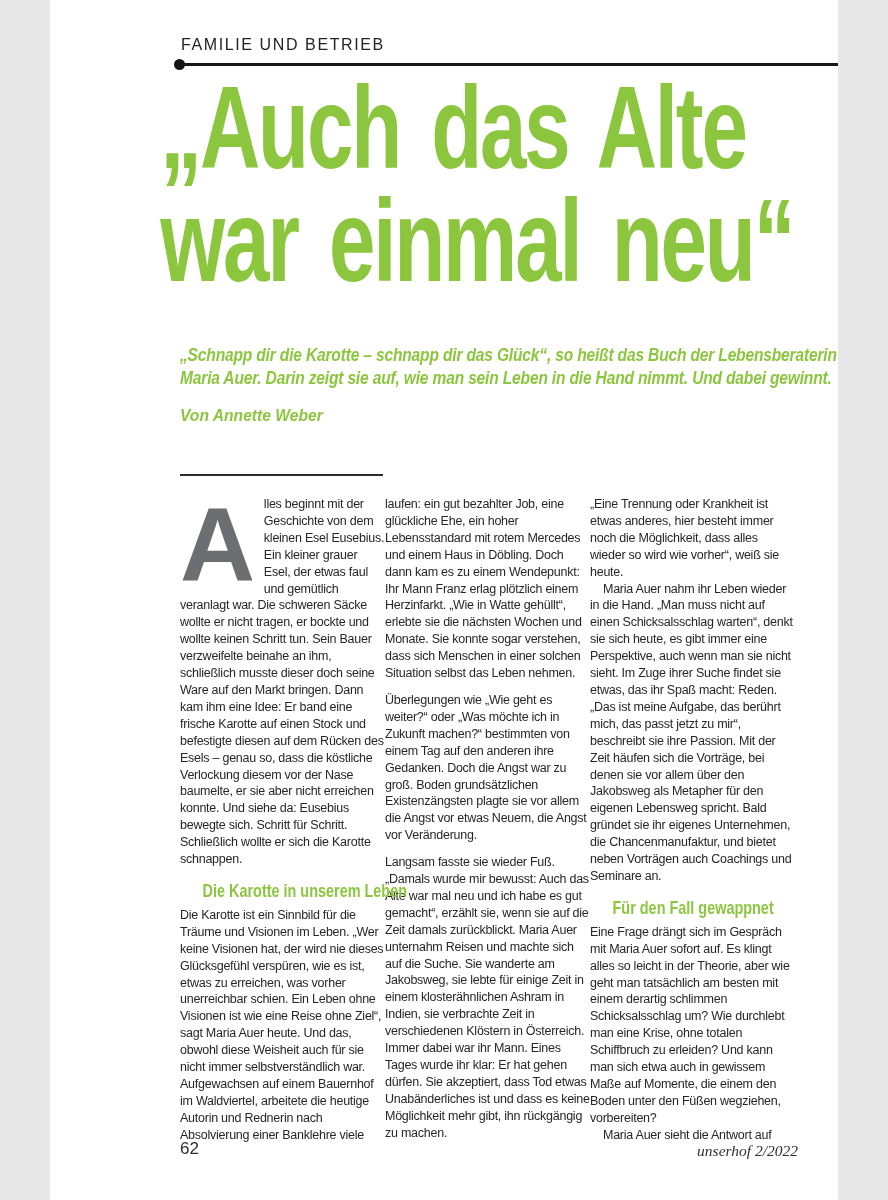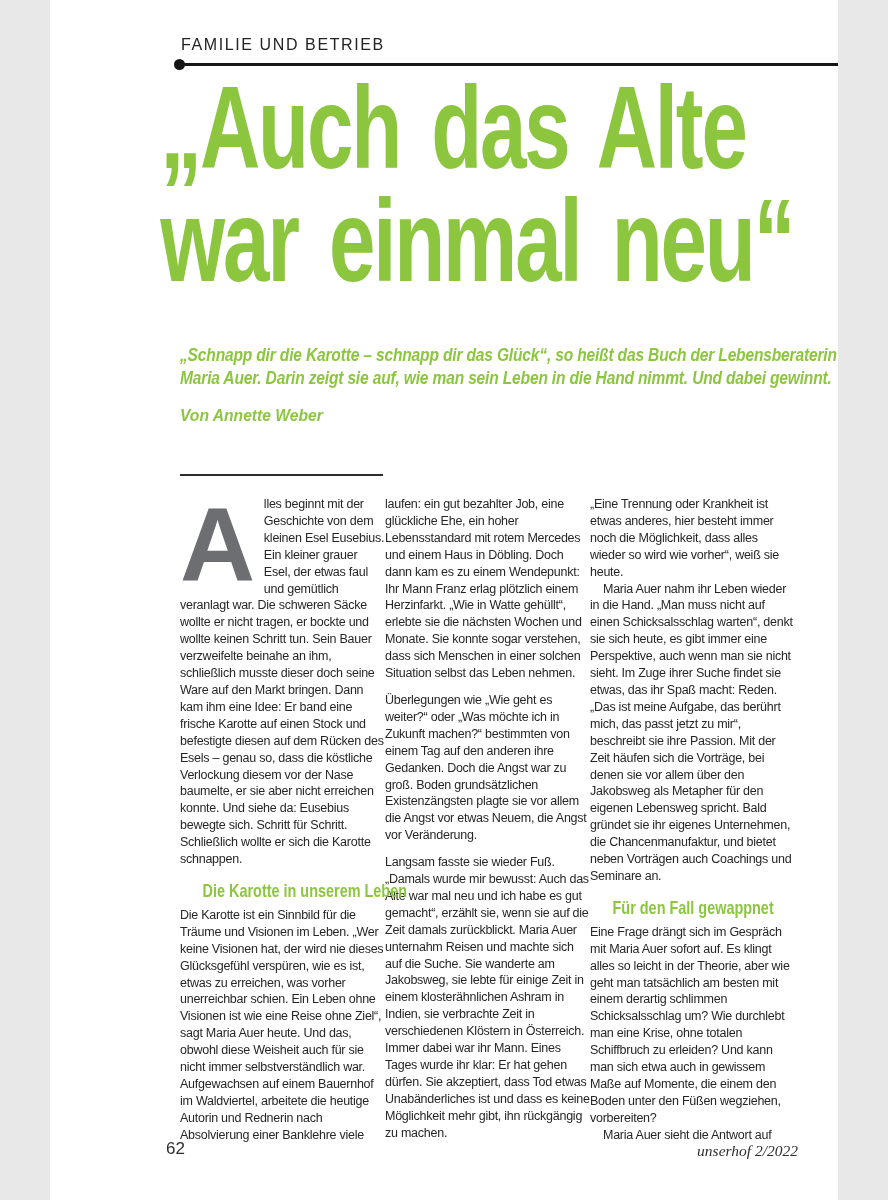--- a/index.html
+++ b/index.html
@@ -90,21 +90,21 @@
   .subhead{
     display:block;
     margin:11px 0 5px;
     font-size:18.5px;line-height:23px;font-weight:bold;
     color:#8CC63F;
     text-align:center;white-space:nowrap;
     transform:scaleX(0.78);transform-origin:50% 50%;
   }
   
   .folio{
-    position:absolute;left:116px;top:1139px;
+    position:absolute;left:130px;top:1139px;
     font-size:17px;color:#2e2e2e;
   }
   .footer-right{
     position:absolute;right:40px;top:1142px;
     font-size:15.5px;font-style:italic;color:#2e2e2e;
     font-family:"Liberation Serif","DejaVu Serif",serif;
   }
 </style>
 </head>
 <body>

